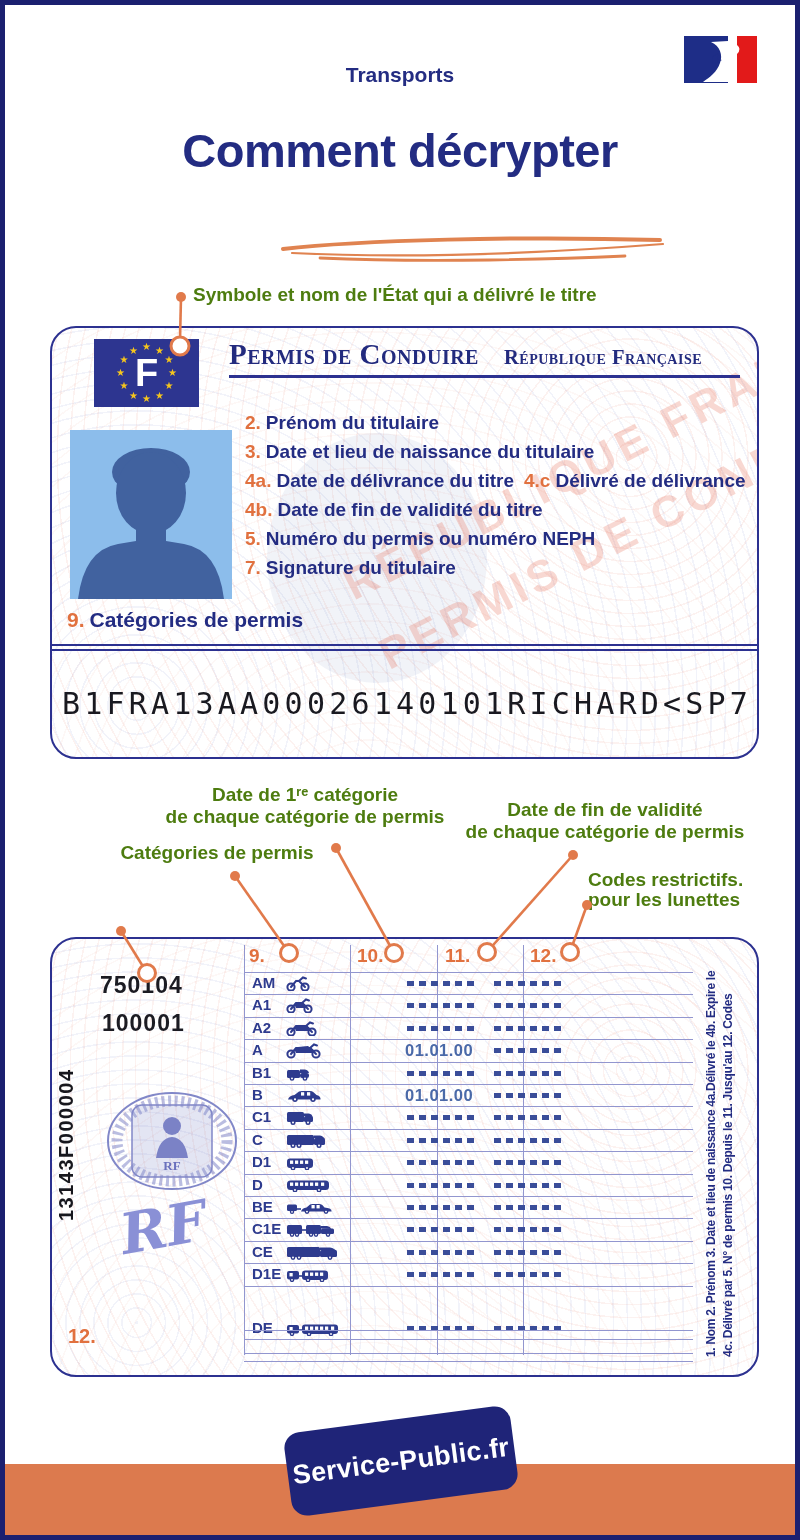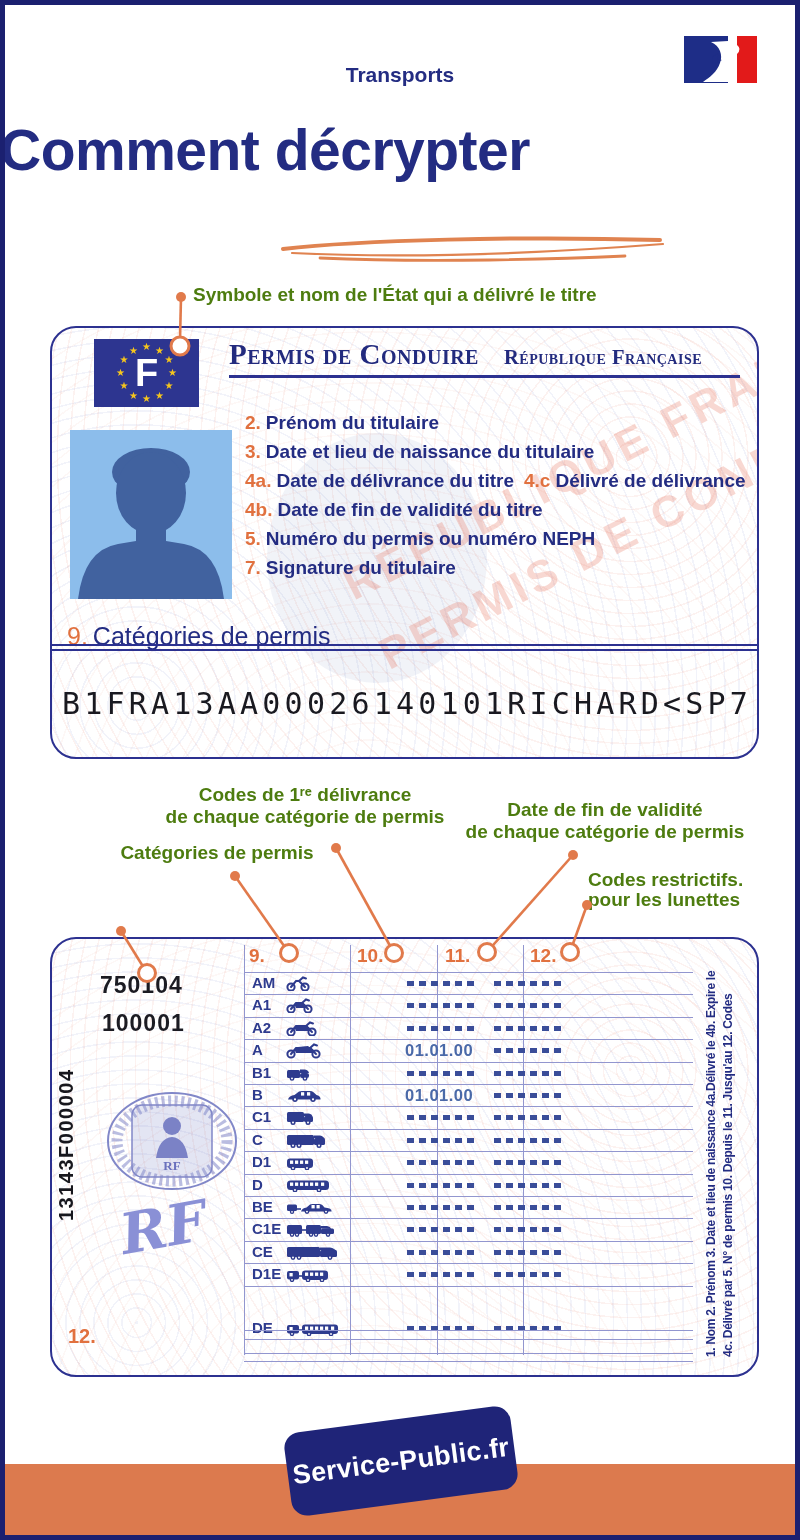--- a/index.html
+++ b/index.html
@@ -1,39 +1,39 @@
 <!DOCTYPE html>
 <html><head>
 <meta charset="utf-8">
 <style>
   html,body{margin:0;padding:0;background:#fff;}
   .page{position:relative;width:800px;height:1540px;background:#ffffff;font-family:"Liberation Sans",sans-serif;overflow:hidden;}
   .frame{position:absolute;inset:0;border:5px solid #1b2070;z-index:60;pointer-events:none;}
   .eyebrow{position:absolute;top:63px;left:0;width:100%;text-align:center;font-size:21px;font-weight:bold;color:#232c82;}
-  .title{position:absolute;top:122px;left:0;width:100%;font-size:57px;line-height:57px;font-weight:bold;color:#232c82;letter-spacing:-0.5px;}
+  .title{position:absolute;top:122px;left:0;width:100%;text-align:center;font-size:47px;line-height:57px;font-weight:bold;color:#232c82;letter-spacing:-0.5px;}
   .callout-txt{position:absolute;color:#4d7c0f;font-weight:bold;font-size:19px;line-height:22px;z-index:6;}
   .callout-center{text-align:center;}
   
   .card{position:absolute;left:50px;width:705px;background:#fff;border:2.5px solid #2c3190;border-radius:26px;overflow:hidden;
     background-image:
       repeating-radial-gradient(circle at 82% 30%, rgba(231,130,110,0.10) 0 1.5px, transparent 1.5px 13px),
       repeating-radial-gradient(circle at 12% 88%, rgba(110,125,200,0.09) 0 1.5px, transparent 1.5px 14px),
       repeating-radial-gradient(circle at 45% 120%, rgba(231,150,130,0.07) 0 1.5px, transparent 1.5px 17px);}
   .card1{top:326px;height:429px;}
   .card2{top:937px;height:436px;}
   .wm-text{position:absolute;left:280px;top:80px;width:600px;transform:rotate(-27deg);color:rgba(230,115,95,0.28);font-size:44px;font-weight:bold;letter-spacing:5px;line-height:78px;white-space:nowrap;z-index:1;}
   .wm-head{position:absolute;left:215px;top:105px;width:220px;height:250px;border-radius:50%;background:rgba(120,140,190,0.10);z-index:1;}
   .doc-title{position:absolute;left:177px;top:10px;font-family:"Liberation Serif",serif;font-variant:small-caps;font-weight:bold;font-size:29px;color:#222a7e;letter-spacing:0.5px;z-index:2;}
   .doc-subtitle{position:absolute;left:452px;top:18px;font-family:"Liberation Serif",serif;font-variant:small-caps;font-weight:bold;font-size:20.5px;color:#222a7e;letter-spacing:0.5px;z-index:2;}
   .hdr-line{position:absolute;left:177px;top:47px;width:511px;height:2.5px;background:#2c3190;z-index:2;}
   .fields{position:absolute;left:193px;top:80px;z-index:2;}
   .field-row{font-size:19px;font-weight:bold;color:#232c82;line-height:29px;white-space:nowrap;}
   .field-row .num{color:#e1713f;margin-right:5px;}
   .field-row .gap{display:inline-block;width:10px;}
-  .field9{position:absolute;left:15px;top:294px;font-size:25px;font-weight:normal;color:#232c82;z-index:2;}
+  .field9{position:absolute;left:15px;top:280px;font-size:21px;font-weight:bold;color:#232c82;z-index:2;}
   .field9 .num{color:#e1713f;margin-right:5px;}
   .dline1,.dline2{position:absolute;left:0;right:0;height:1.8px;background:#2c3190;z-index:2;}
   .mrz{position:absolute;left:10px;top:358px;font-family:"DejaVu Sans Mono",monospace;font-size:30px;letter-spacing:4.2px;color:#191920;white-space:nowrap;z-index:2;}
   
   .neph-num{position:absolute;font-size:23px;font-weight:600;color:#1b1b22;letter-spacing:1px;z-index:2;}
   .serial{position:absolute;left:3px;top:100px;height:212px;width:26px;writing-mode:vertical-rl;transform:rotate(180deg);font-size:20px;font-weight:bold;color:#17171d;letter-spacing:1.5px;z-index:2;text-align:center;}
   .rf-sig{position:absolute;left:68px;top:255px;font-family:"DejaVu Serif",serif;font-style:italic;font-weight:bold;font-size:56px;color:#8a90d6;transform:rotate(-10deg);z-index:2;}
   .code12{position:absolute;left:16px;top:386px;font-size:20px;font-weight:bold;color:#e1713f;z-index:2;}
   .vline{position:absolute;top:6px;width:1.4px;height:410px;background:#9296cf;z-index:2;}
   .hdr-underline{position:absolute;left:192px;top:33px;width:449px;height:1.4px;background:#9296cf;z-index:2;}
@@ -119,21 +119,21 @@
       </div>
     <div class="field9">
       <span class="num">9.</span><span>Catégories de permis</span>
     </div>
     <div class="dline1" style="top:316px;"></div>
     <div class="dline2" style="top:321px;"></div>
     <div class="mrz">B1FRA13AA00026140101RICHARD&lt;SP7</div>
   </div>
 
   <div class="callout-txt callout-center" style="left:160px;top:784px;width:290px;">
-    <div>Codes de 1ʳᵉ délivrance</div>
+    <div>Date de 1ʳᵉ catégorie</div>
     <div>de chaque catégorie de permis</div>
   </div>
   <div class="callout-txt callout-center" style="left:460px;top:799px;width:290px;">
     <div>Date de fin de validité</div>
     <div>de chaque catégorie de permis</div>
   </div>
   <div class="callout-txt callout-center" style="left:110px;top:842px;width:214px;">Catégories de permis</div>
   <div class="callout-txt" style="left:588px;top:870px;width:175px;line-height:20px;">
     <div>Codes restrictifs.</div>
     <div>pour les lunettes</div>

